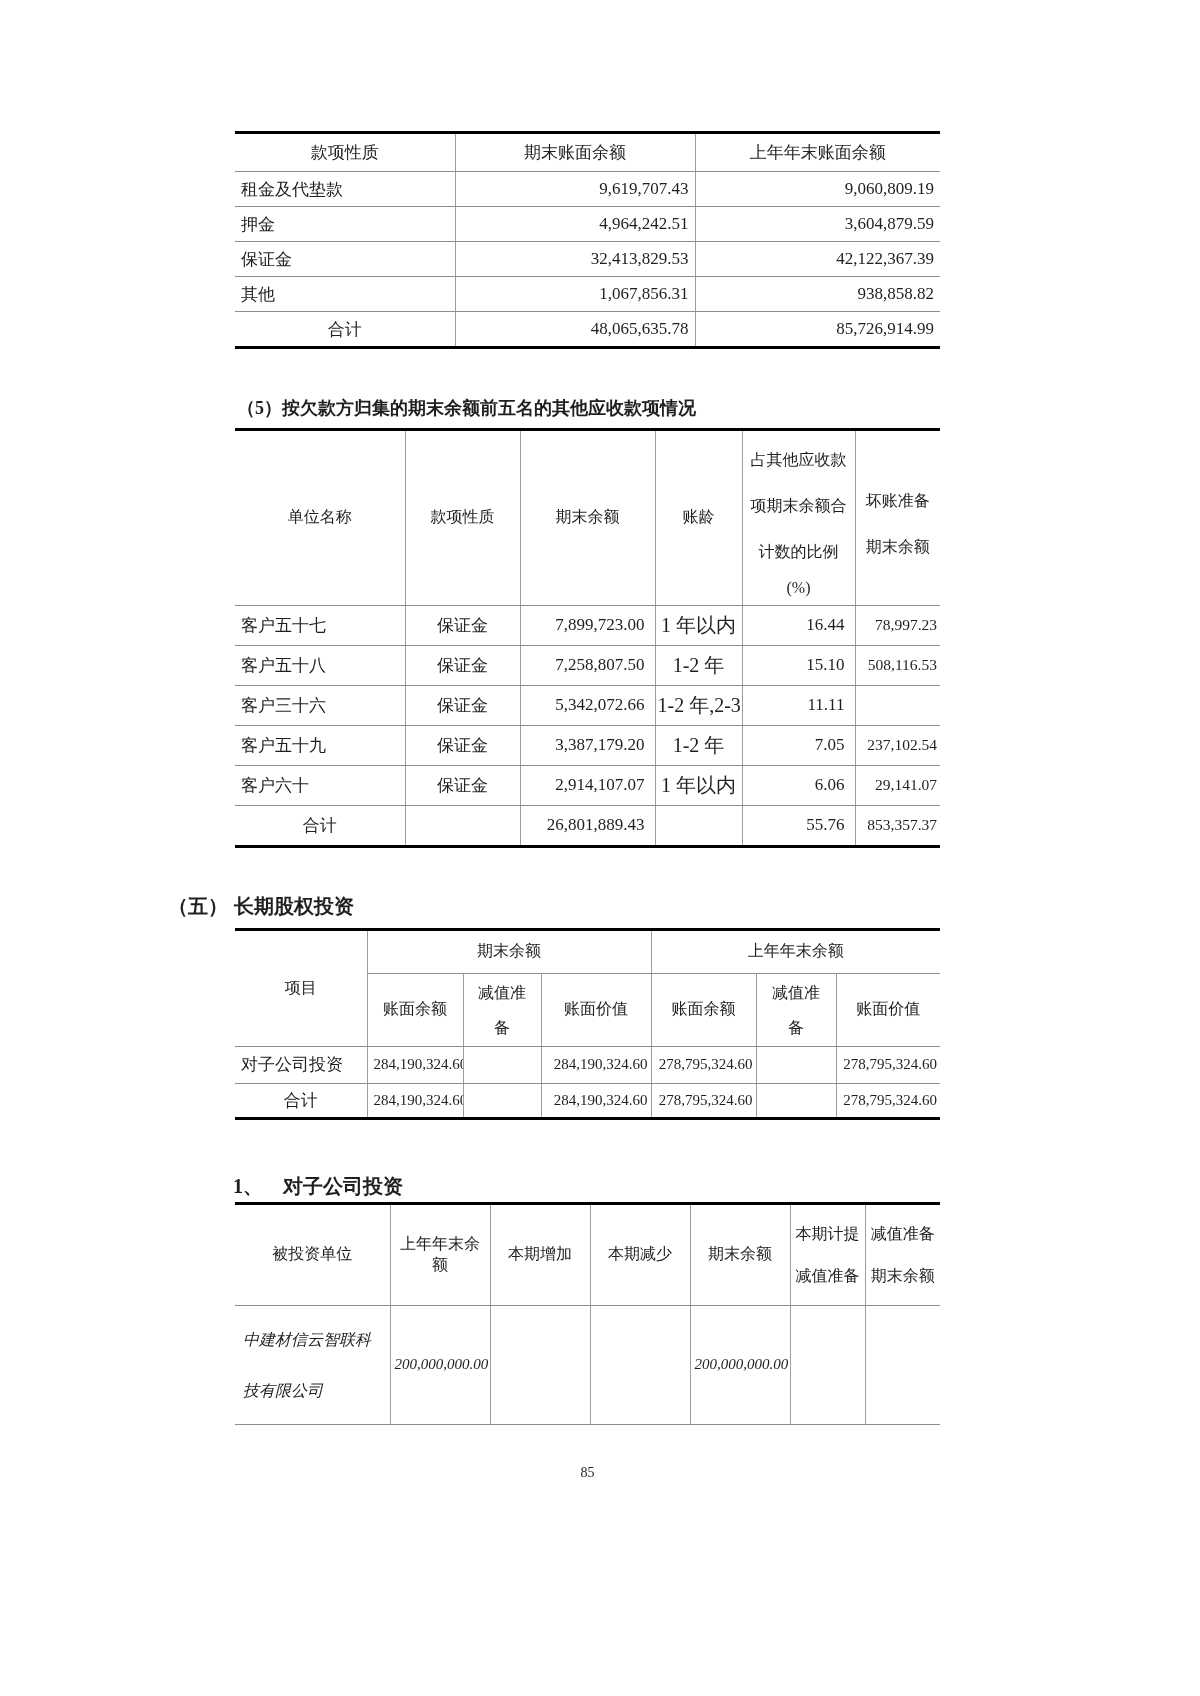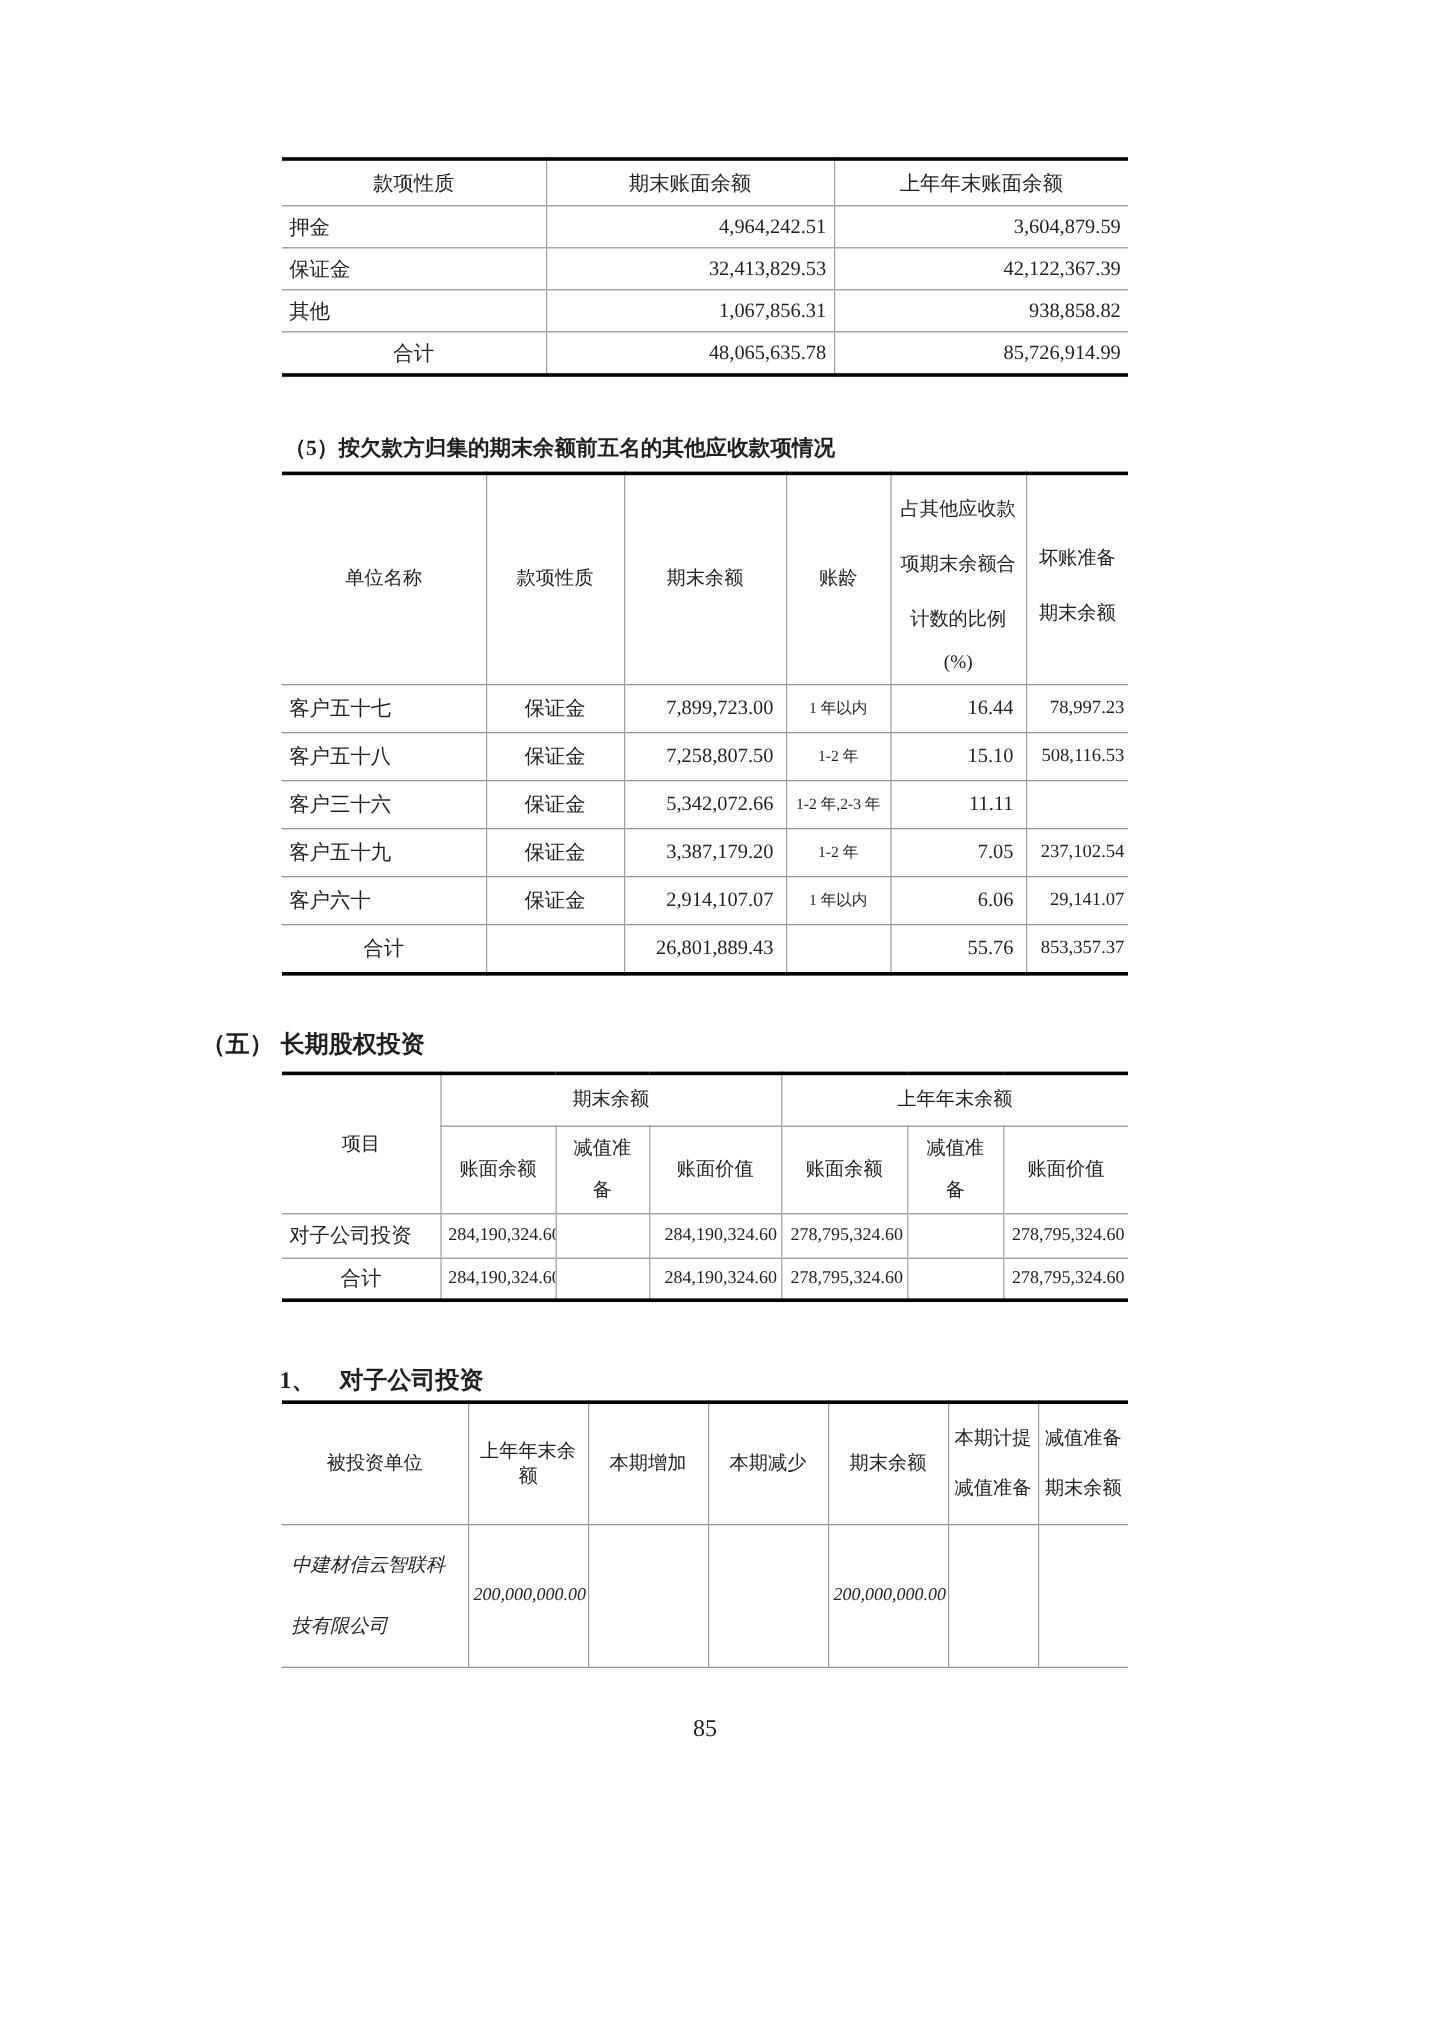--- a/index.html
+++ b/index.html
@@ -31,21 +31,21 @@
   
   .s5-title{margin-top:47px;font-size:18px;font-weight:bold;line-height:24px;padding-left:2px;}
 
   
   .t2{margin-top:8px;}
   .t2 thead td{height:104px;font-size:16px;}
   .t2 tbody td{height:39px;}
   .t2 .hl{line-height:2.2;margin-top:11px;}
   .t2 .num{padding-right:10px;margin-top:20px;}
   .t2 .num-tight{text-align:right;padding-right:3px;font-size:15.5px;}
-  .t2 .aging{font-size:13px;white-space:nowrap;padding:0 2px;text-align:center;}
+  .t2 .aging{font-size:20px;white-space:nowrap;padding:0 2px;text-align:center;}
 
   
   .h5{margin-top:44px;display:flex;align-items:baseline;gap:6px;font-size:20px;font-weight:bold;line-height:28px;margin-left:-67px;}
   
   .h1s{margin-top:52px;display:flex;align-items:baseline;gap:20px;font-size:20px;font-weight:bold;line-height:28px;margin-left:-2px;}
 
   
   .t3{margin-top:8px;}
   .t3 thead td{font-size:16px;}
   .t3 tr.gr1 td{height:42px;}
@@ -59,41 +59,46 @@
   .t4{margin-top:2px;border-top:3px solid #000;}
   .t4 td{border-bottom:1px solid #8e8e8e;padding:0 4px;font-size:16px;overflow:hidden;}
   .t4 td + td{border-left:1px solid #9d9d9d;}
   .t4 thead td{height:100px;text-align:center;}
   .t4 .hl{line-height:2.6;}
   .t4 tbody tr.r1 td{height:118px;font-style:italic;}
   .t4 tbody tr.r2 td{height:117px;}
   .t4 .name{text-align:left;padding-left:8px;font-size:16px;line-height:3.2;}
   .t4 .num{font-size:15px;padding-right:4px;text-align:center;}
 
-  .pageno{margin-top:40px;text-align:center;font-size:20px;}
+  .pageno{margin-top:40px;text-align:center;font-size:14px;}
 </style>
 </head>
 <body>
 
 <div class="content">
 
   <table class="tbl t1">
     <colgroup>
         <col style="width:220px">
         <col style="width:240px">
         <col style="width:245px">
       </colgroup>
     <thead>
       <tr>
         <td>款项性质</td>
         <td>期末账面余额</td>
         <td>上年年末账面余额</td>
       </tr>
     </thead>
     <tbody>
+      <tr>
+        <td class="lbl">租金及代垫款</td>
+        <td class="num">9,619,707.43</td>
+        <td class="num">9,060,809.19</td>
+      </tr>
       <tr>
         <td class="lbl">押金</td>
         <td class="num">4,964,242.51</td>
         <td class="num">3,604,879.59</td>
       </tr>
       <tr>
         <td class="lbl">保证金</td>
         <td class="num">32,413,829.53</td>
         <td class="num">42,122,367.39</td>
       </tr>

